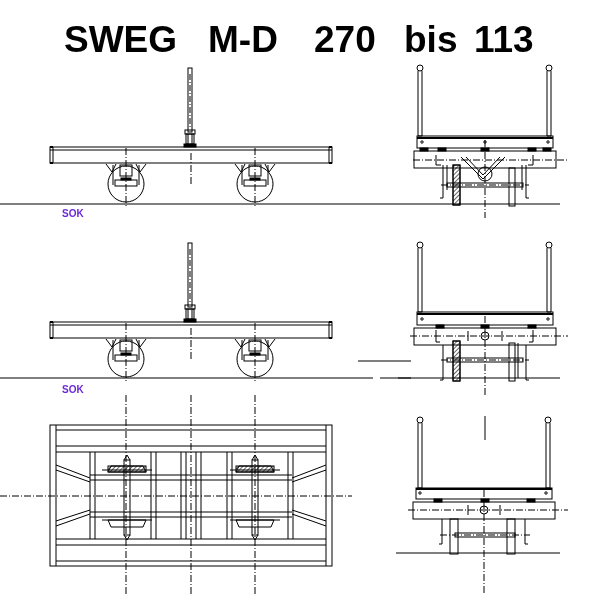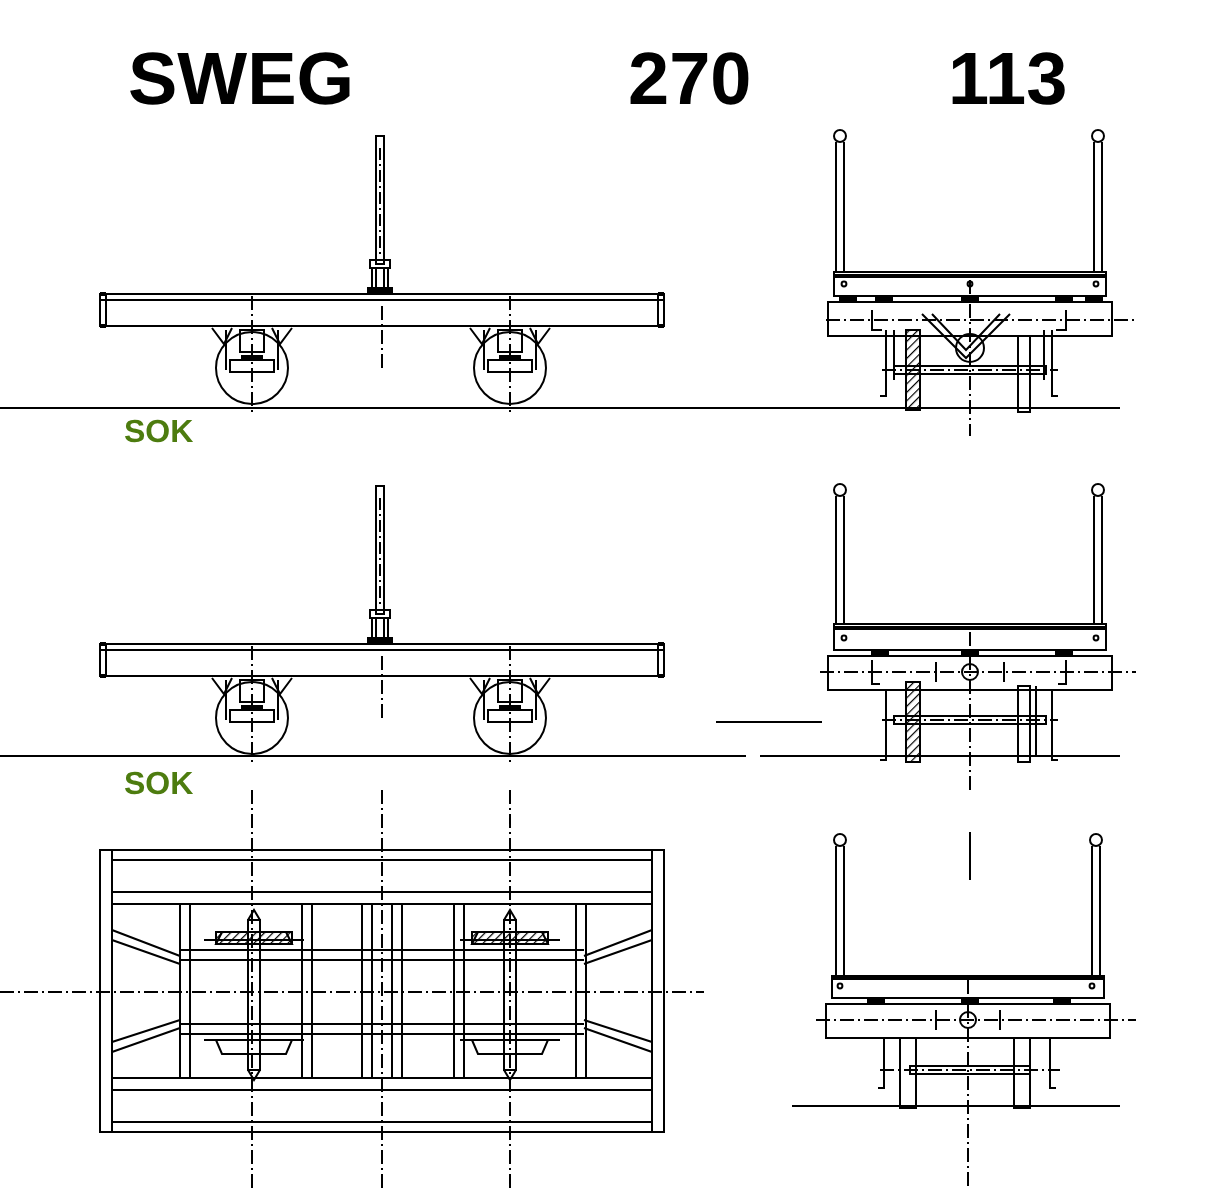--- a/index.html
+++ b/index.html
@@ -1,27 +1,29 @@
 <!DOCTYPE html>
 <html><head>
 <meta charset="utf-8">
 <style>
   html, body { margin: 0; padding: 0; background: #ffffff; }
   body { width: 611px; height: 594px; position: relative; overflow: hidden; font-family: "Liberation Sans", sans-serif; }
   .title { position: absolute; left: 0; top: 14px; width: 610px; height: 50px; }
   .title-text { position: absolute; top: 6px; font-weight: bold; font-size: 37px; color: #000; letter-spacing: 0px; line-height: 40px; white-space: nowrap; font-family: "Liberation Sans", sans-serif; }
-  .sok { position: absolute; font-weight: bold; font-size: 16px; color: #4d7c0f; font-family: "Liberation Sans", sans-serif; }
+  .sok { position: absolute; font-weight: bold; font-size: 10px; color: #6d28d9; font-family: "Liberation Sans", sans-serif; }
   svg.drawing { position: absolute; left: 0; top: 0; }
 </style>
 </head>
 <body>
 
 <div class="title">
   <span class="title-text" style="left:64px">SWEG</span>
+  <span class="title-text" style="left:208px">M-D</span>
   <span class="title-text" style="left:314px">270</span>
+  <span class="title-text" style="left:404px">bis</span>
   <span class="title-text" style="left:474px">113</span>
 </div>
 
 <span class="sok" style="left:62px; top:208px;">SOK</span>
 <span class="sok" style="left:62px; top:384px;">SOK</span>
 
 <svg class="drawing" width="611" height="594" viewBox="0 0 611 594" fill="none" stroke="#000" stroke-width="1">
   <defs>
     <pattern id="hatch" width="3" height="3" patternUnits="userSpaceOnUse" patternTransform="rotate(45)">
       <line x1="0" y1="0" x2="0" y2="3" stroke="#000" stroke-width="1.2"></line>

